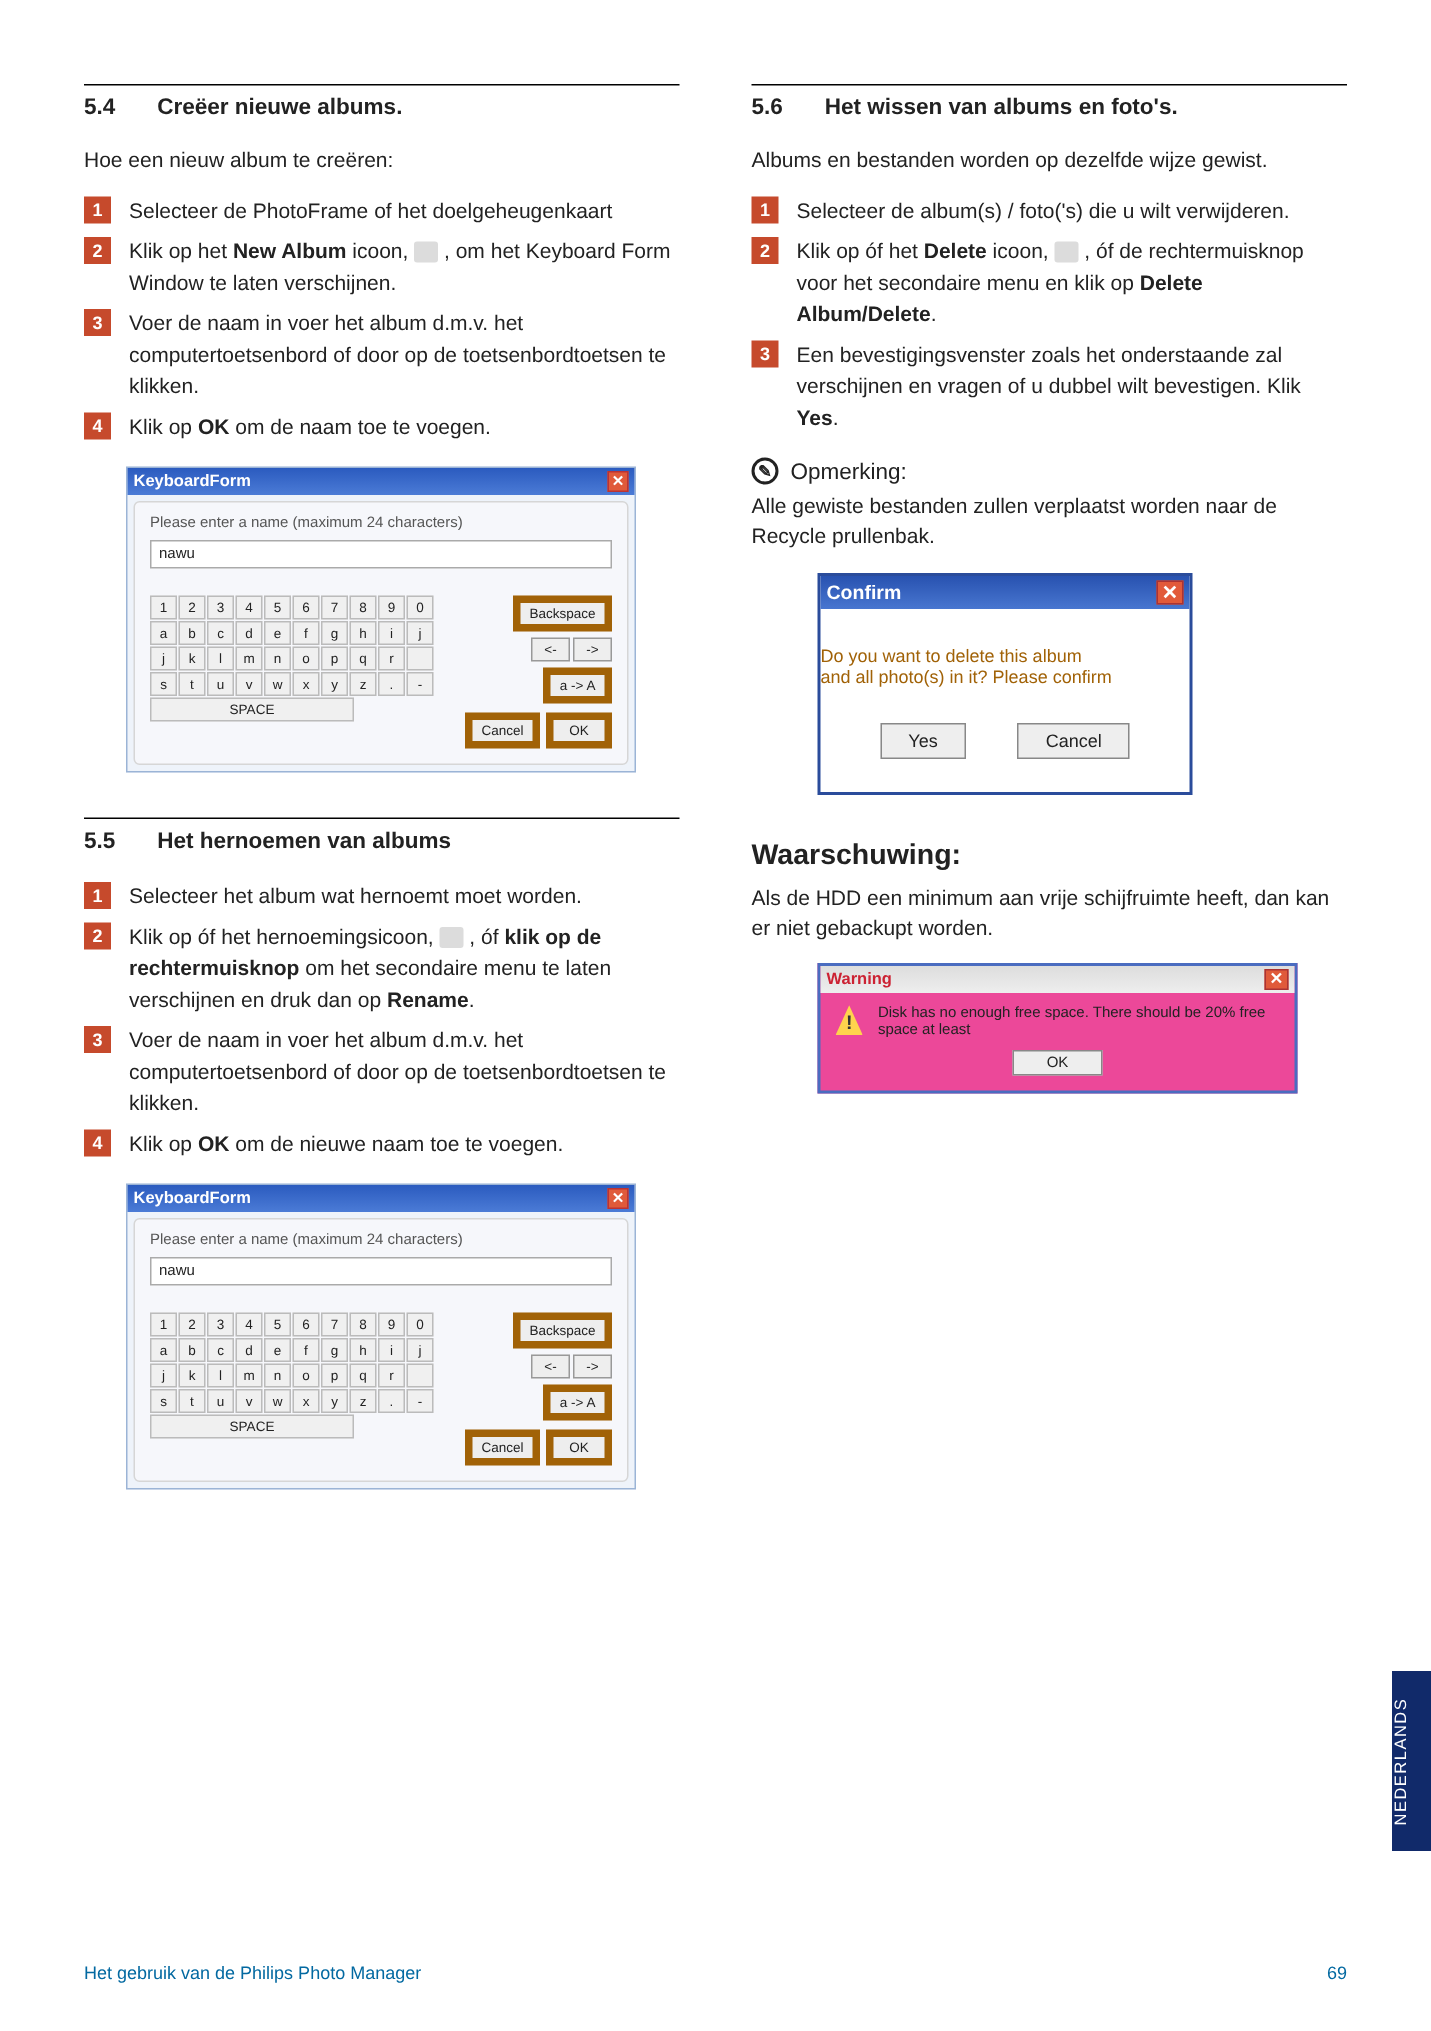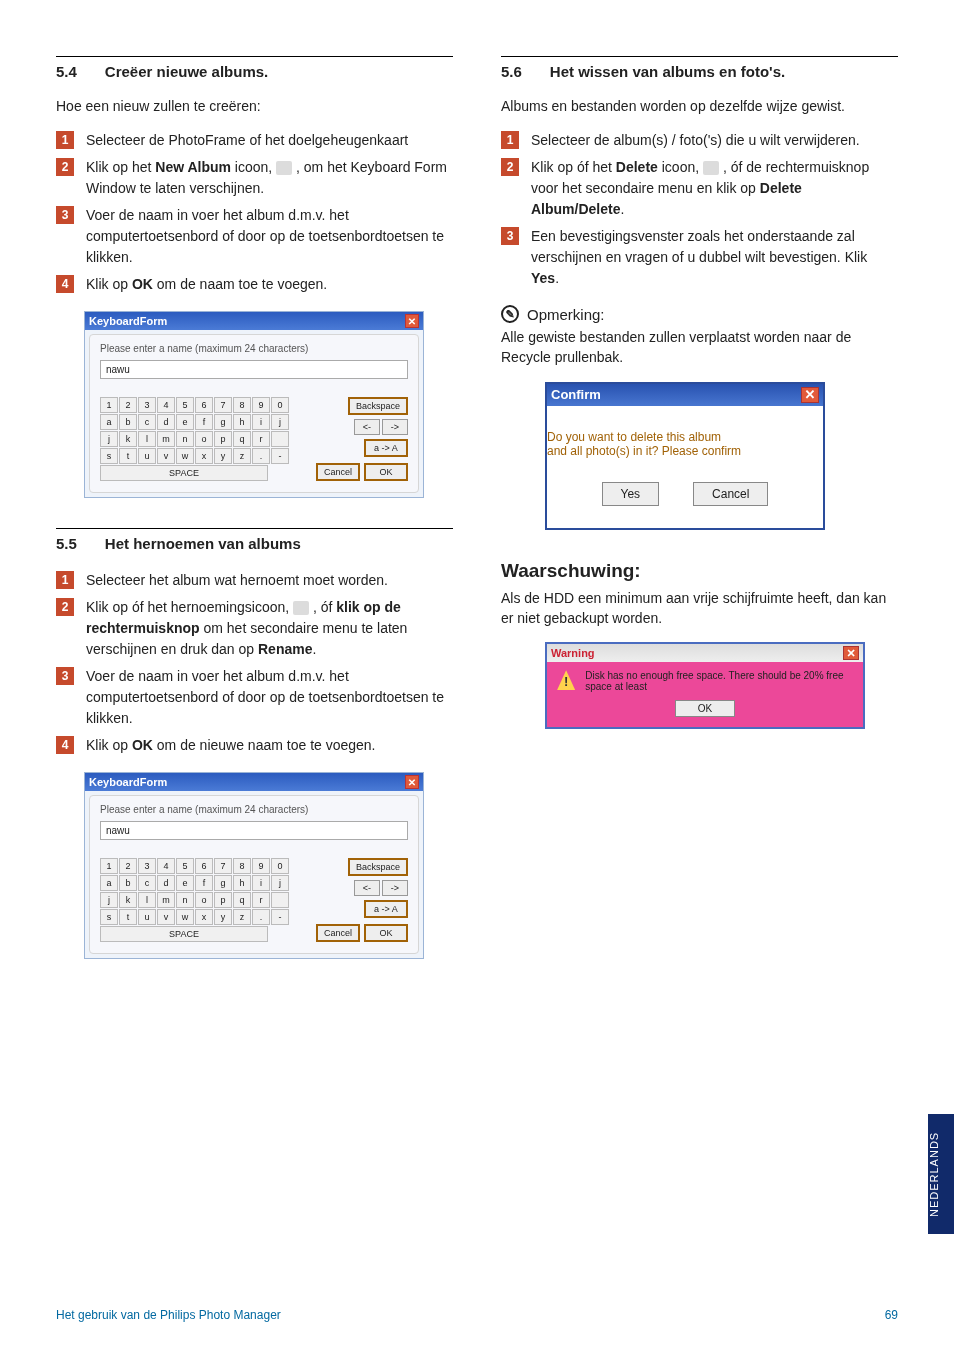--- a/index.html
+++ b/index.html
@@ -99,32 +99,32 @@
   .kbform .textfield {
     border:1px solid #aaa; background:#fff; padding:3px 5px; font-size:10px; margin-bottom:18px;
   }
   .kbform .keyrows { display:flex; gap:10px; }
   .kbform .keys { flex:1; }
   .kbform .krow { display:flex; gap:1px; margin-bottom:1px; }
   .kbform .krow span {
     width:18px; height:16px; border:1px solid #bbb; background:#f0f0f0;
     text-align:center; font-size:9px; line-height:14px;
   }
-  .kbform .spacerow span.space { width: 168px; }
+  .kbform .spacerow span.space { width: 136px; }
   .kbform .side { display:flex; flex-direction:column; align-items:flex-end; gap:4px; }
   .kbform .side .btn, .kbform .foot .btn {
-    border:2px solid #a16207; background:#eee; font-size:9px; padding:2px 6px; min-width:44px; text-align:center;
+    border:5px solid #a16207; background:#eee; font-size:9px; padding:2px 6px; min-width:44px; text-align:center;
   }
   .kbform .side .arrowpair { display:flex; gap:2px; }
   .kbform .side .arrowpair .half { min-width:26px; padding:2px 0; border:1px solid #999; background:#eee; font-size:9px; text-align:center;}
   .kbform .foot { display:flex; justify-content:flex-end; gap:4px; margin-top:2px; }
 
   
   .confirm {
-    width: 280px;
+    width: 250px;
     margin: 0 0 30px 44px;
     border: 2px solid #2a4c9b;
     background: #fff;
     font-size: 12px;
   }
   .confirm .titlebar {
     display:flex; justify-content:space-between; align-items:center;
     background: linear-gradient(#2852b0,#4876d0);
     padding:3px 4px; color:#fff; font-weight:bold; font-size:13px;
   }
@@ -202,21 +202,21 @@
 <div class="columns">
 
   <div class="col">
 
     <hr class="rule">
     <div class="sec-head">
       <span>5.4</span>
       <span>Creëer nieuwe albums.</span>
     </div>
 
-    <p class="intro">Hoe een nieuw zullen te creëren:</p>
+    <p class="intro">Hoe een nieuw album te creëren:</p>
 
     <ol class="steps">
       <li><span class="stepnum">1</span><span>Selecteer de PhotoFrame of het doelgeheugenkaart</span></li>
       <li><span class="stepnum">2</span>
         <span>Klik op het </span><b>New Album</b><span> icoon, </span><span class="inline-icon"></span><span> , om het Keyboard Form Window te laten verschijnen.</span>
       </li>
       <li><span class="stepnum">3</span><span>Voer de naam in voer het album d.m.v. het computertoetsenbord of door op de toetsenbordtoetsen te klikken.</span></li>
       <li><span class="stepnum">4</span>
         <span>Klik op </span><b>OK</b><span> om de naam toe te voegen.</span>
       </li>

